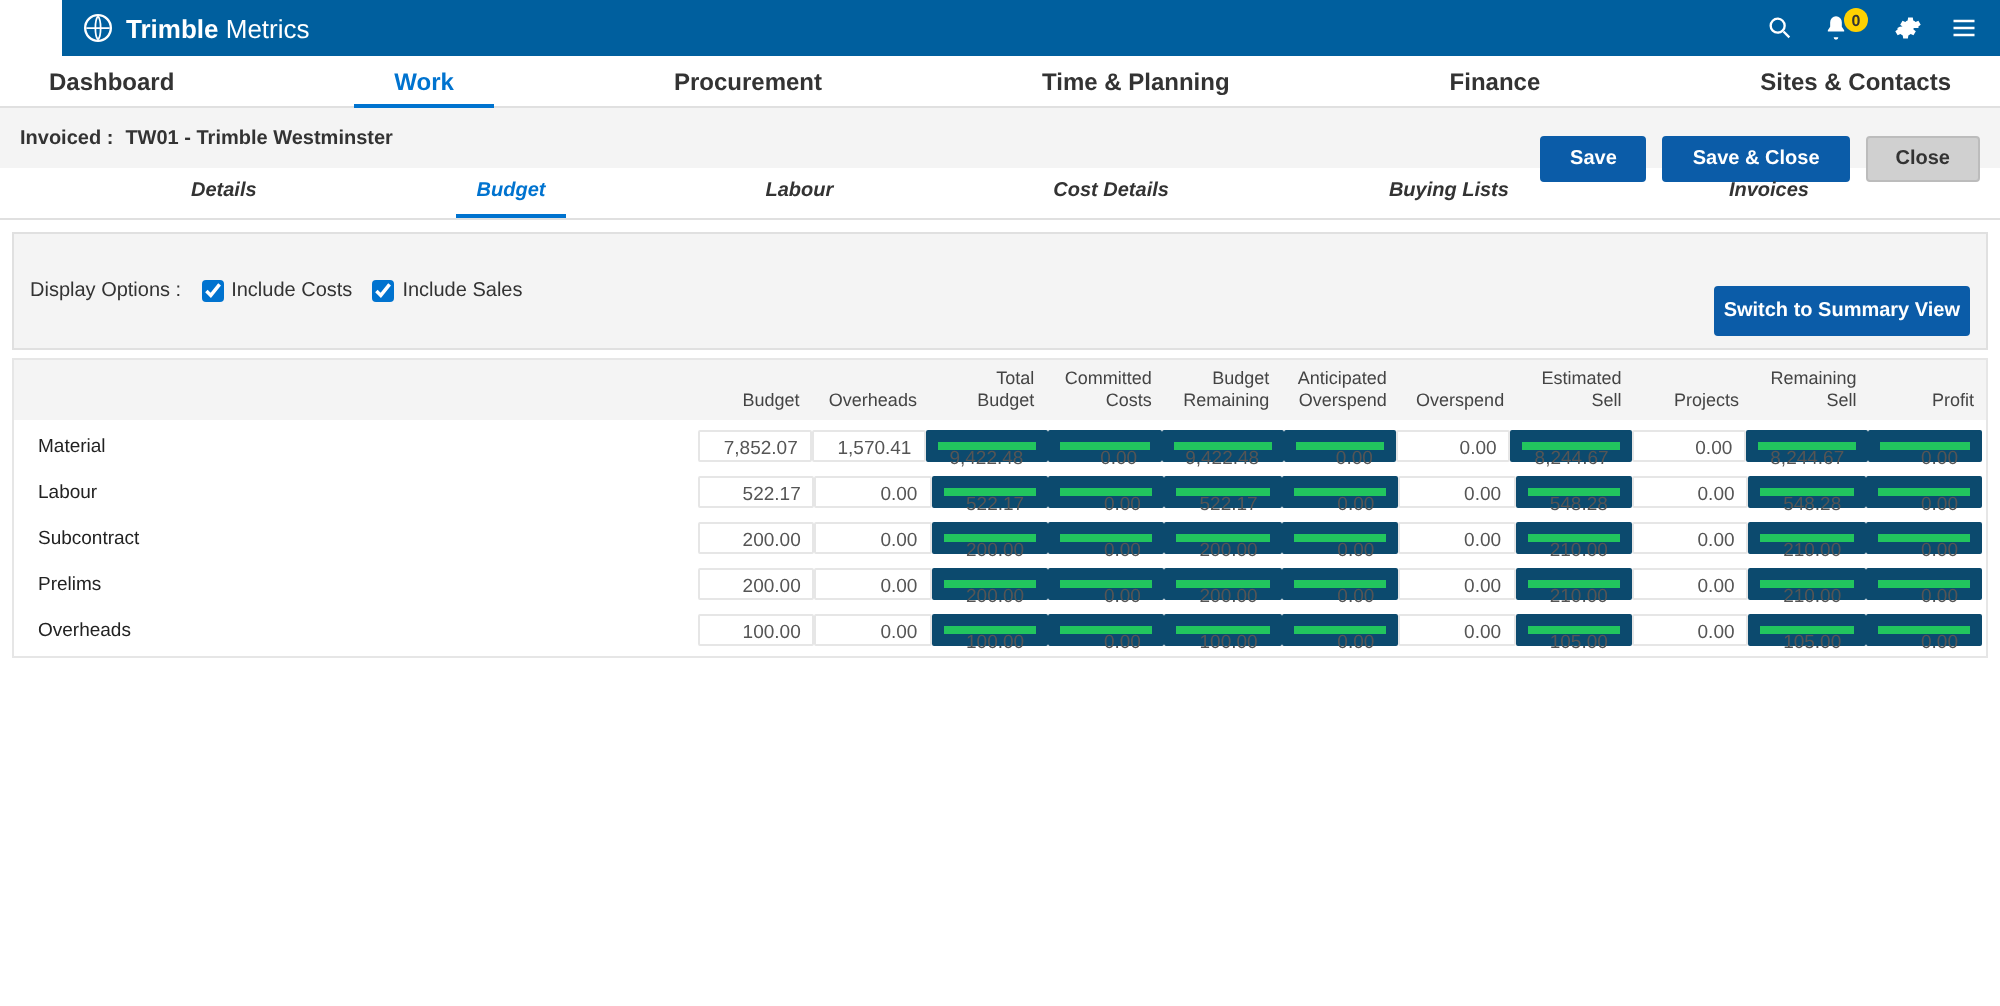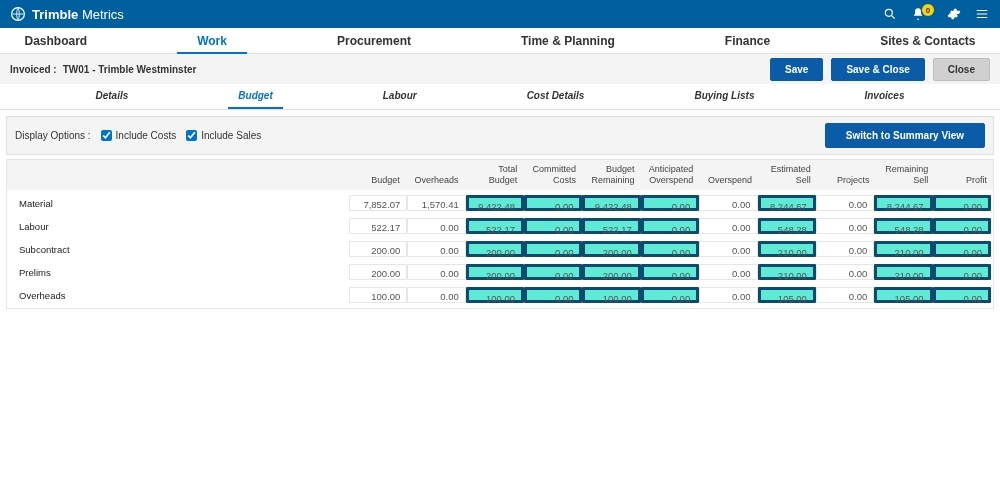--- a/index.html
+++ b/index.html
@@ -1,51 +1,51 @@
 <!DOCTYPE html>
 <html><head>
 <meta charset="utf-8">
 <style>
   * { box-sizing: border-box; margin: 0; padding: 0; }
   body { font-family: Arial, Helvetica, sans-serif; font-size: 11px; color: #333; background: #fff; width: 1000px; height: 503px; overflow: hidden; }
-  .topbar { background: #005f9e; height: 28px; display: flex; align-items: center; padding: 0 10px; color: #fff; justify-content: space-between; }
+  .topbar { background: #005f9e; height: 28px; display: flex; align-items: center; padding: 0 10px; color: #fff; justify-content: space-between; margin-left: 31px; }
   .brand { display: flex; align-items: center; gap: 6px; }
   .brand-name { font-size: 13px; font-weight: 600; }
   .brand-name span.light { font-weight: 300; }
   .top-icons { display: flex; align-items: center; gap: 12px; }
   .icon-btn { width: 16px; height: 16px; display: flex; align-items: center; justify-content: center; cursor: pointer; }
   .notif-badge { display: inline-flex; align-items: center; justify-content: center; background: #ffd100; color: #333; border-radius: 7px; font-size: 8px; font-weight: bold; min-width: 12px; height: 12px; padding: 0 3px; margin-left: -4px; position: relative; top: -4px; }
   .main-tabs { display: flex; height: 26px; align-items: center; background: #fff; border-bottom: 1px solid #e0e0e0; }
   .main-tab { flex: 0 0 auto; padding: 0 20px; height: 26px; line-height: 26px; font-size: 12px; font-weight: 600; color: #333; cursor: pointer; text-align: center; }
   .main-tab.active { color: #0073cf; border-bottom: 2px solid #0073cf; }
   .main-tab-wrap { display: flex; justify-content: center; gap: 70px; width: 100%; }
   .project-bar { background: #f4f4f4; border: 0 solid #e0e0e0; height: 30px; display: flex; align-items: center; justify-content: space-between; padding: 0 10px; font-size: 10px; }
   .project-left { display: flex; align-items: center; gap: 6px; }
   .project-label { font-weight: 600; color: #333; font-size:10px;}
-  .btn { padding: 5px 14px; border-radius: 2px; font-size: 10px; font-weight: 600; cursor: pointer; border: 1px solid transparent; }
+  .btn { padding: 5px 14px; border-radius: 2px; font-size: 10px; font-weight: 600; cursor: pointer; border: 1px solid transparent; margin-top: 20px; }
   .btn-primary { background: #0b5ca8; color: #fff; border-color: #0b5ca8; }
   .btn-secondary { background: #d0d0d0; color: #333; border-color: #bcbcbc; }
   .sub-tabs { height: 26px; display: flex; align-items: flex-end; background: #fff; border-bottom: 1px solid #e0e0e0; }
   .sub-tab-wrap { display: flex; justify-content: center; gap: 90px; width: 100%; font-style: italic; }
   .sub-tab { font-size: 10px; font-weight: 600; padding: 6px 10px; cursor: pointer; }
   .sub-tab.active { color: #0073cf; border-bottom: 2px solid #0073cf; }
   .options-bar { background: #f4f4f4; border: 1px solid #e0e0e0; margin: 6px 6px 0 6px; padding: 6px 8px; display: flex; justify-content: space-between; align-items: center; font-size: 10px; }
   .opts-left { display: flex; align-items: center; gap: 10px; }
   .chk { display: flex; align-items: center; gap: 4px; cursor: pointer; }
   .chk input { accent-color: #0073cf; width: 11px; height: 11px; }
   .grid { margin: 4px 6px 0 6px; border: 1px solid #e6e6e6; }
   .grid-head { background: #f4f4f4; display: grid; grid-template-columns: 340px repeat(10, 1fr); font-size: 9px; color: #444; text-align: right; height: 30px; align-items: end; }
   .grid-head .hcell { padding: 3px 6px 4px 6px; line-height: 11px; }
   .grid-head .hcell.first { text-align: left; }
   .grid-row { display: grid; grid-template-columns: 340px repeat(10, 1fr); height: 20px; align-items: center; font-size: 9.5px; }
   .grid-row:nth-child(even){ background:#fff;}
   .rcell { padding: 2px 6px; text-align: right; color: #555; height: 16px; line-height: 14px; border-right: 1px solid #fff; }
   .rcell.first { text-align: left; color: #222; font-weight: 400; padding-left: 10px; border: none; background: #fff; }
   .rcell.input-like { background: #fff; border: 1px solid #e6e6e6; border-radius: 1px; }
-  .rcell.readonly { background: #5eead4; border: 3px solid #0c4a6e; border-radius: 1px; }
+  .rcell.readonly { background: #22c55e; border: 6px solid #0c4a6e; border-radius: 1px; }
   .grid-body { display: flex; flex-direction: column; gap: 3px; padding: 3px 2px; background:#fff;}
   .buttons-right { display:flex; gap:8px;}
   svg { display:block;}
 </style>
 </head>
 <body>
 
 <div class="topbar">
   <div class="brand">
     <span class="icon-btn">
@@ -125,21 +125,21 @@
     <span>Display Options :</span>
     <label class="chk">
       <input type="checkbox" id="cb-costs" checked="" style="">
         <span>Include Costs</span>
     </label>
     <label class="chk">
       <input type="checkbox" id="cb-sales" checked="" style="">
         <span>Include Sales</span>
     </label>
   </div>
-  <button class="btn btn-primary" style="padding:6px 20px">Switch to Summary View</button>
+  <button class="btn btn-primary" style="padding:6px 4px">Switch to Summary View</button>
 </div>
 
 <div class="grid">
   <div class="grid-head" id="grid-head" style="grid-template-columns: 340px repeat(11, 1fr);">
       <div class="hcell first"></div>
       <div class="hcell">Budget</div>
       <div class="hcell">Overheads</div>
       <div class="hcell">Total Budget</div>
       <div class="hcell">Committed Costs</div>
       <div class="hcell">Budget Remaining</div>

